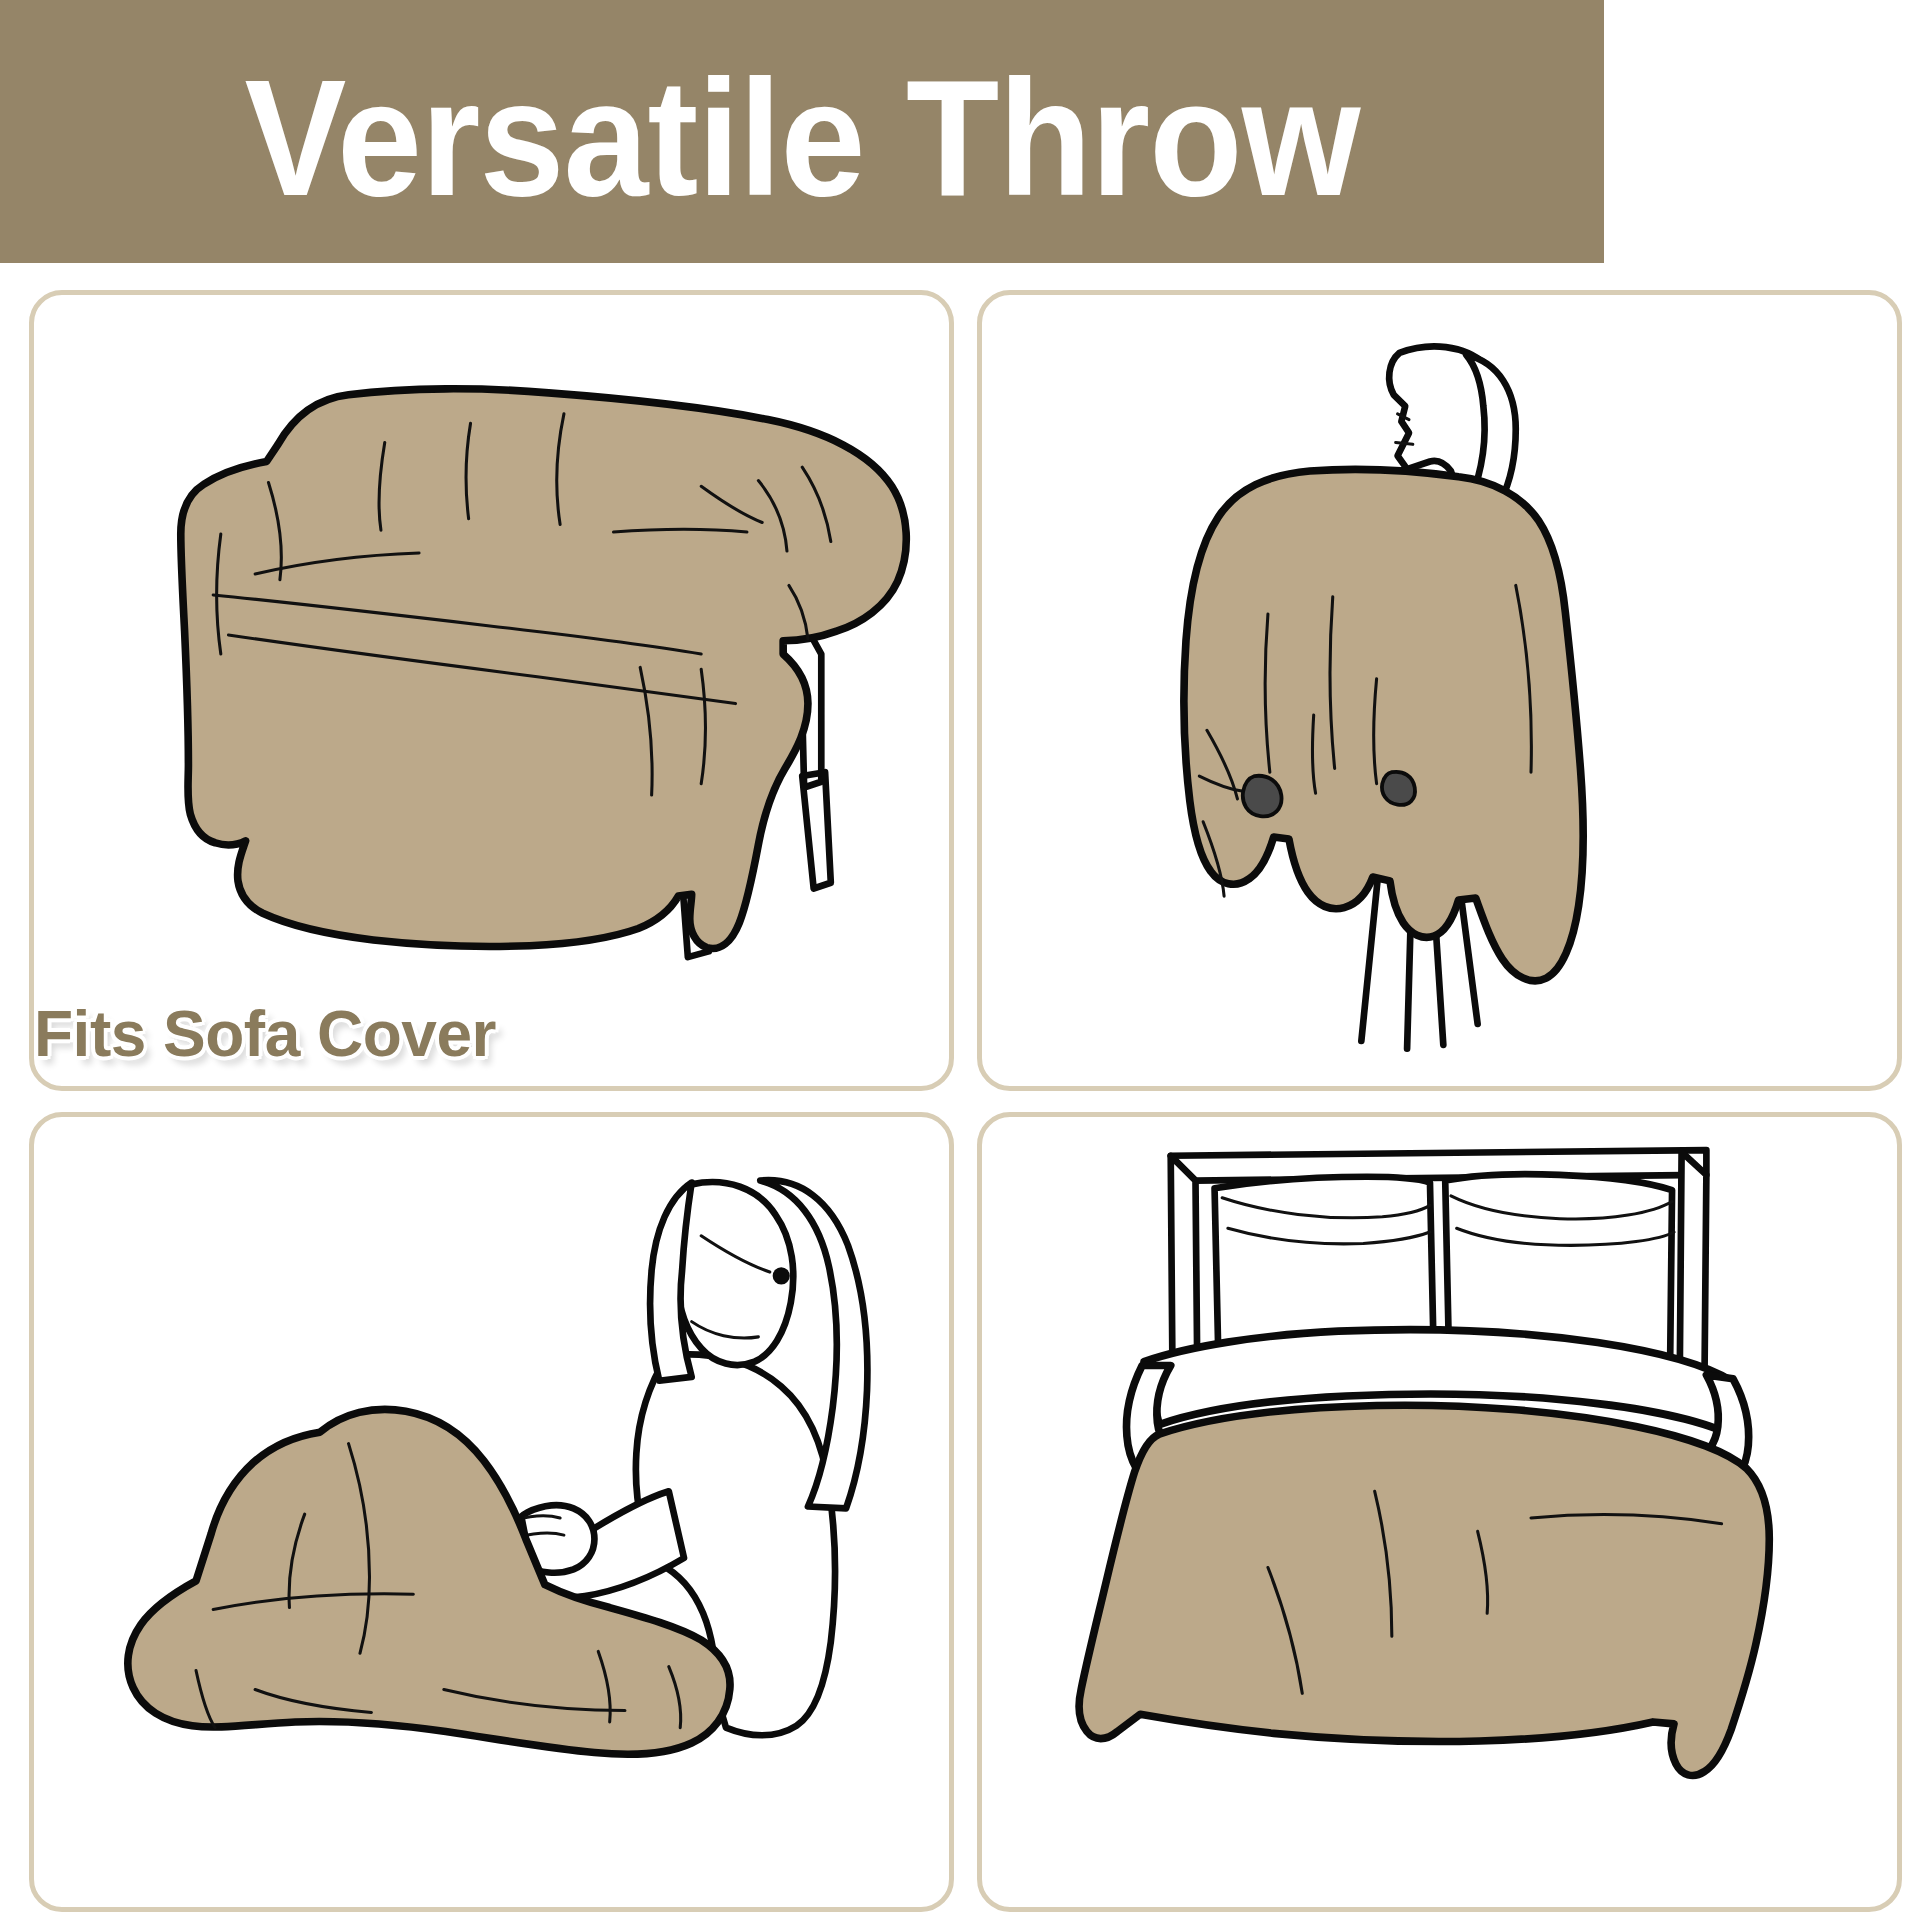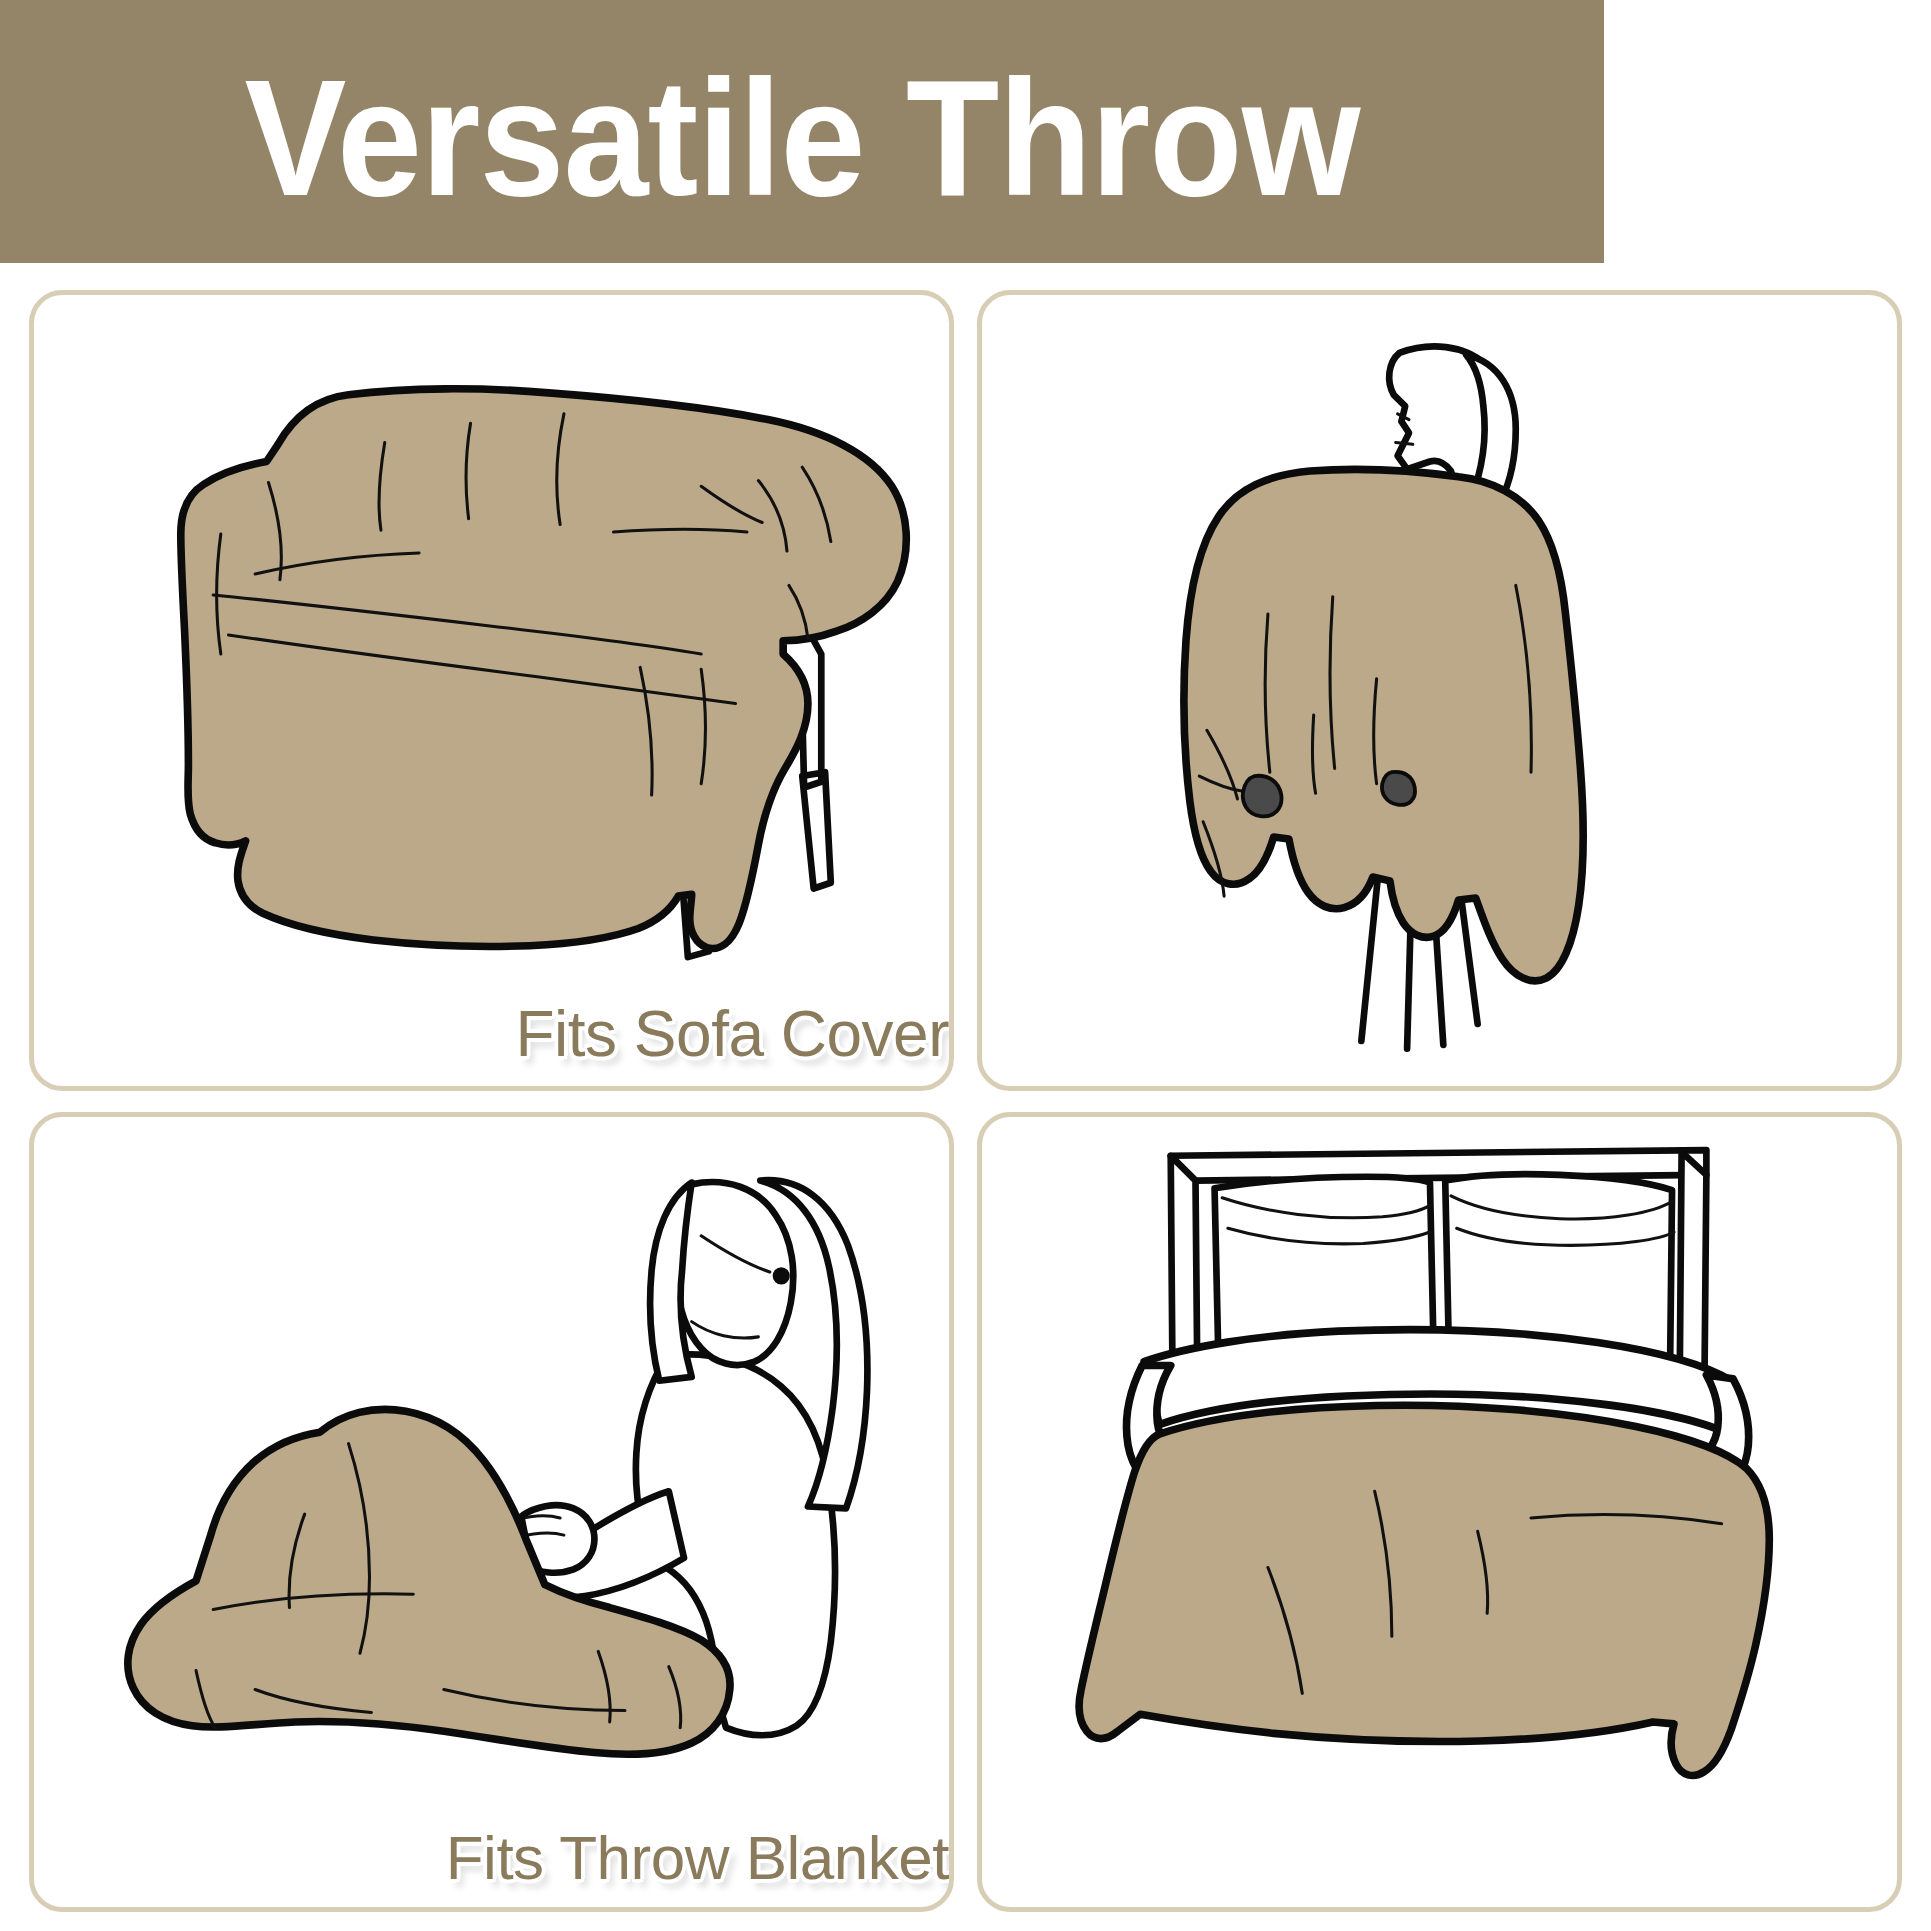--- a/index.html
+++ b/index.html
@@ -76,24 +76,24 @@
   .card-art svg {
     display: block;
     width: 100%;
     height: 100%;
   }
   .card-label {
     position: absolute;
     left: 0;
     right: 0;
     bottom: 17.4px;
-    text-align: right;
+    text-align: left;
     color: #8a7b5c;
     font-family: "Liberation Sans", sans-serif;
-    font-weight: normal;
+    font-weight: bold;
     font-size: 64px;
     line-height: 1.05;
     letter-spacing: -0.5px;
     white-space: nowrap;
     text-shadow:
        2.9px  2.9px 0 #ffffff,
       -2.9px  2.9px 0 #ffffff,
        2.9px -2.9px 0 #ffffff,
       -2.9px -2.9px 0 #ffffff,
        0    3.9px 0 #ffffff,
@@ -373,21 +373,20 @@
             <path d="M284 412 C272 444, 266 478, 268 510"></path>
             <path d="M188 512 C248 500, 320 494, 398 496"></path>
             <path d="M170 576 C176 604, 182 624, 190 636"></path>
             <path d="M232 596 C264 608, 306 616, 354 620"></path>
             <path d="M430 596 C488 610, 556 618, 620 618"></path>
             <path d="M592 556 C602 584, 606 610, 604 630"></path>
             <path d="M666 572 C676 596, 680 618, 678 636"></path>
           </g>
         </svg>
       </div>
-      <div class="card-label tight">Fits Throw Blanket</div>
     </div>
 
     <div class="card">
       <div class="card-art">
         <svg viewBox="0 0 960 820" preserveAspectRatio="xMidYMid meet">
 
           <g fill="#ffffff" stroke="#0b0b0b" stroke-width="7" stroke-linejoin="round" stroke-linecap="round">
             <path d="M198 36 L760 30 L760 56 L224 62 Z"></path>
             <path d="M198 36 L224 62 L226 276 L200 282 Z"></path>
             <path d="M734 32 L760 56 L758 272 L732 276 Z"></path>

